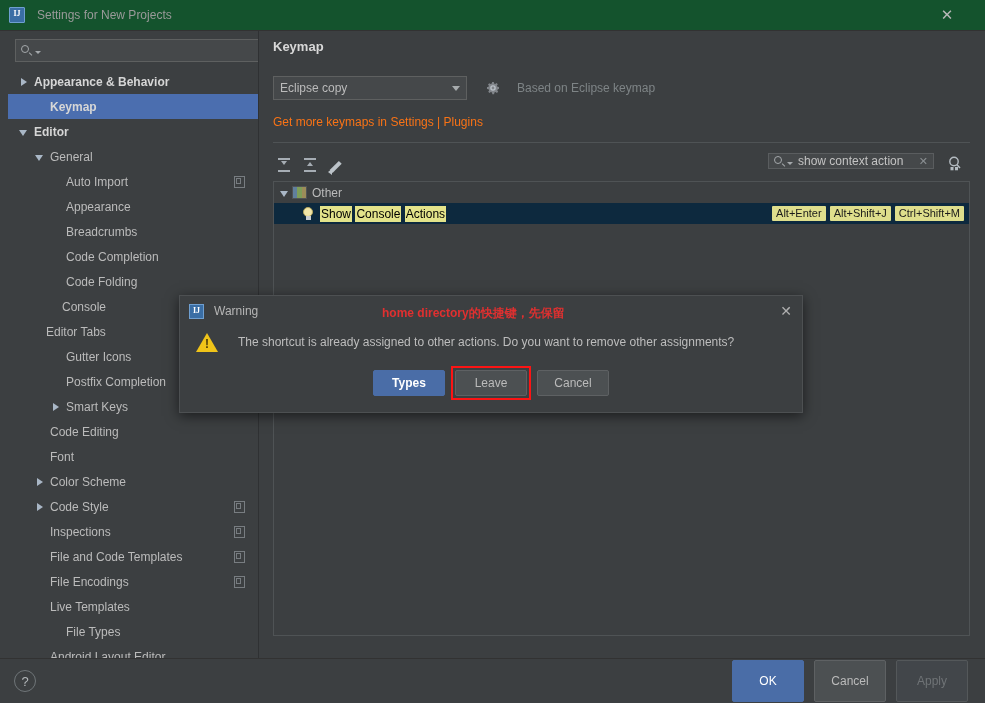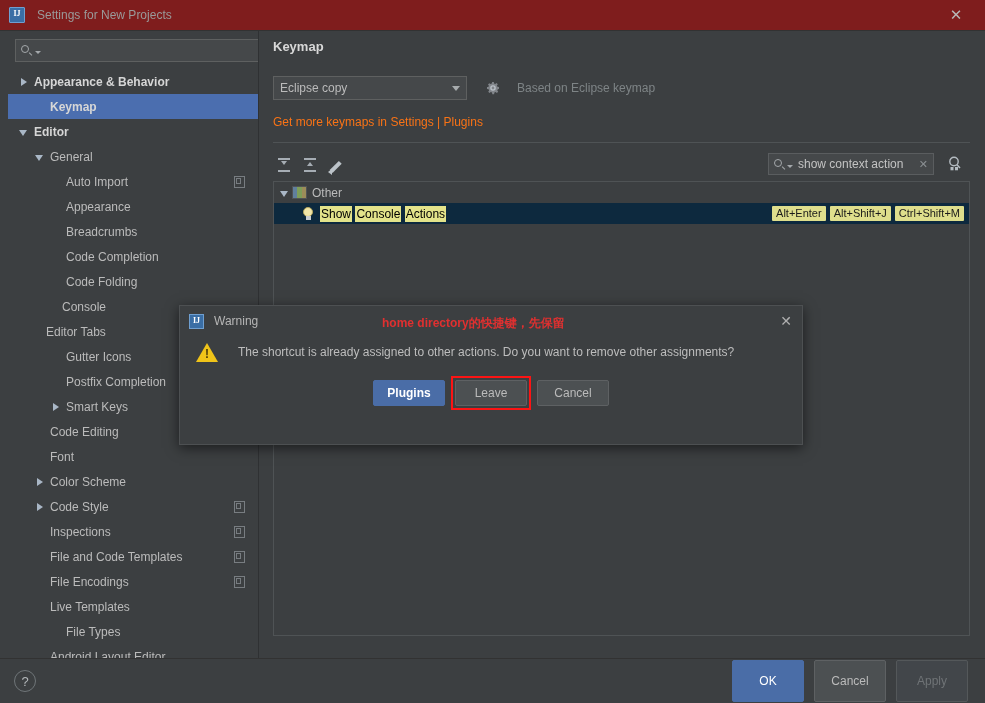--- a/index.html
+++ b/index.html
@@ -14,25 +14,25 @@
     font-family: "Liberation Sans", sans-serif;
     font-size: 12px;
     color: #bbbbbb;
     position: relative;
     -webkit-font-smoothing: antialiased;
   }
 
   
   #titlebar {
     height: 31px;
-    background: #7f1d1d;
+    background: #14532d;
     border-bottom: 1px solid #323232;
     display: flex;
     align-items: center;
-    padding: 0 7px 0 9px;
+    padding: 0 16px 0 9px;
     box-sizing: border-box;
   }
   #titlebar .app-icon {
     width: 16px; height: 16px;
     background: #3a6ea5;
     border: 1px solid #6f9fd0;
     border-radius: 1px;
     position: relative;
     flex: 0 0 auto;
     box-sizing: border-box;
@@ -348,21 +348,21 @@
     border-top: 3px solid transparent;
     border-right: 4px solid #bcc3c9;
     border-bottom: 3px solid transparent;
   }
 
   #km-search {
     position: absolute;
     right: 36px;
     top: 2px;
     width: 166px;
-    height: 22px;
+    height: 16px;
     background: #45484a;
     border: 1px solid #5a5d5f;
     box-sizing: border-box;
     display: flex;
     align-items: center;
     padding-left: 5px;
   }
   #km-search .mag {
     width: 12px; height: 12px;
     position: relative;
@@ -559,23 +559,23 @@
   .footer-btn.disabled {
     color: #6f7376;
     border-color: #54585a;
     background: #42464a;
   }
 
   
   #dialog {
     position: absolute;
     left: 179px;
-    top: 305px;
+    top: 295px;
     width: 624px;
-    height: 140px;
+    height: 118px;
     background: #3c3f41;
     border: 1px solid #4d5052;
     box-shadow: 0 3px 12px rgba(0,0,0,0.55);
     box-sizing: border-box;
   }
   #dialog-titlebar {
     height: 30px;
     display: flex;
     align-items: center;
     padding-left: 9px;
@@ -901,17 +901,17 @@
     <div class="dlg-icon"></div>
     <div class="dlg-title">Warning</div>
     <div class="dlg-close">✕</div>
   </div>
   <div id="dialog-annotation">home directory的快捷键，先保留</div>
   <div id="dialog-msg-row">
     <div id="warn-icon"></div>
     <div id="dialog-message">The shortcut is already assigned to other actions. Do you want to remove other assignments?</div>
   </div>
   <div id="dialog-buttons">
-    <div class="dlg-btn primary">Plugins</div>
+    <div class="dlg-btn primary">Types</div>
     <div class="dlg-btn annotated">Leave</div>
     <div class="dlg-btn">Cancel</div>
   </div>
 </div>
 
 </body></html>

